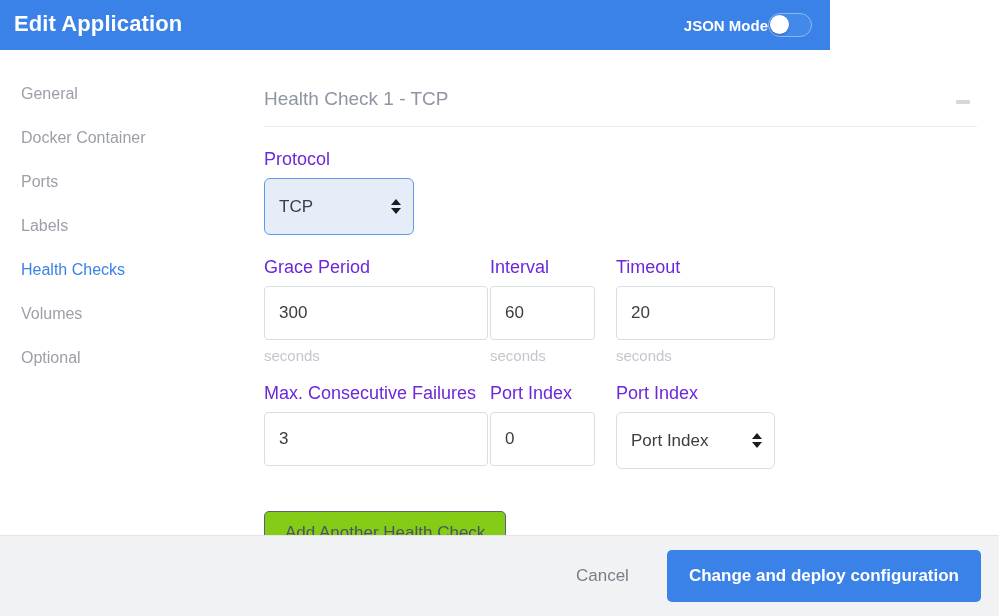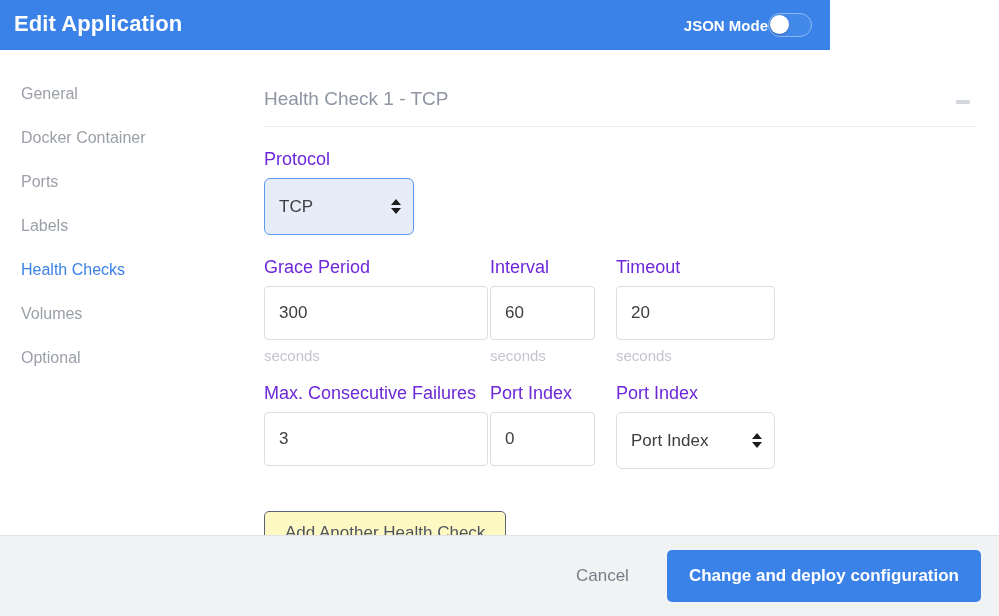--- a/index.html
+++ b/index.html
@@ -189,21 +189,21 @@
   }
 
   .add-btn {
     display: inline-flex;
     align-items: center;
     justify-content: center;
     height: 44px;
     padding: 0 20px;
     border: 1px solid #5a6374;
     border-radius: 5px;
-    background: #fef9c3;
+    background: #84cc16;
     font-size: 17px;
     color: #4c5363;
     cursor: pointer;
   }
 
   
   .footer {
     position: absolute;
     left: 0; top: 535px;
     width: 999px; height: 81px;

